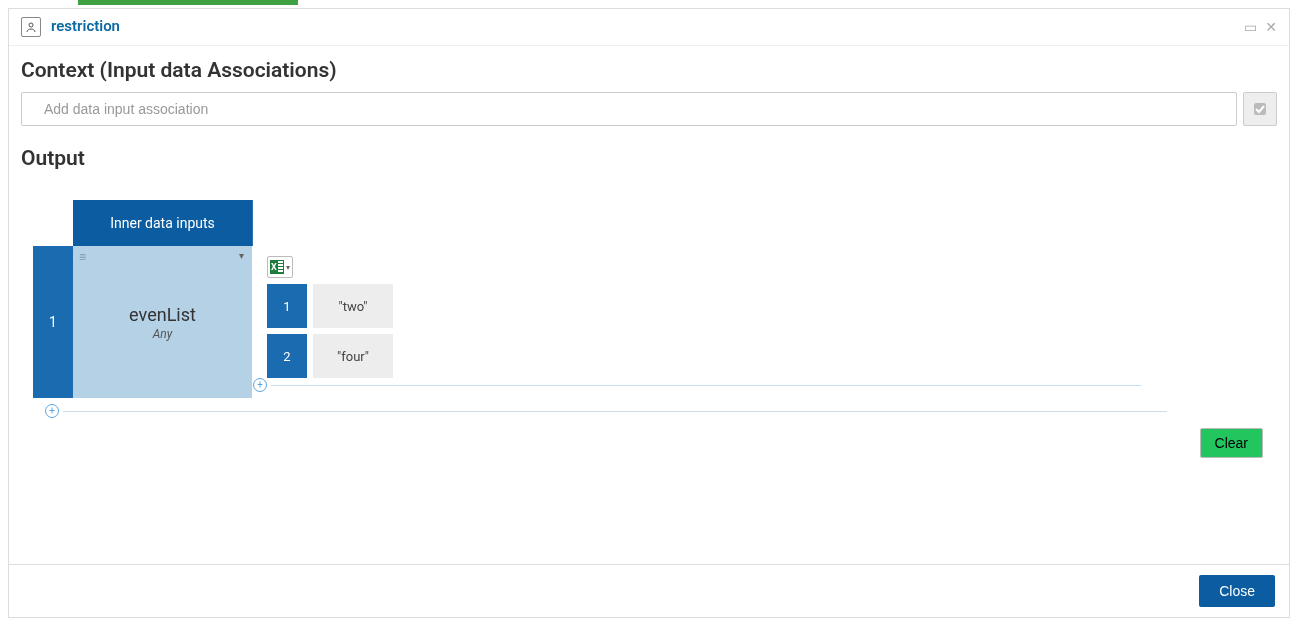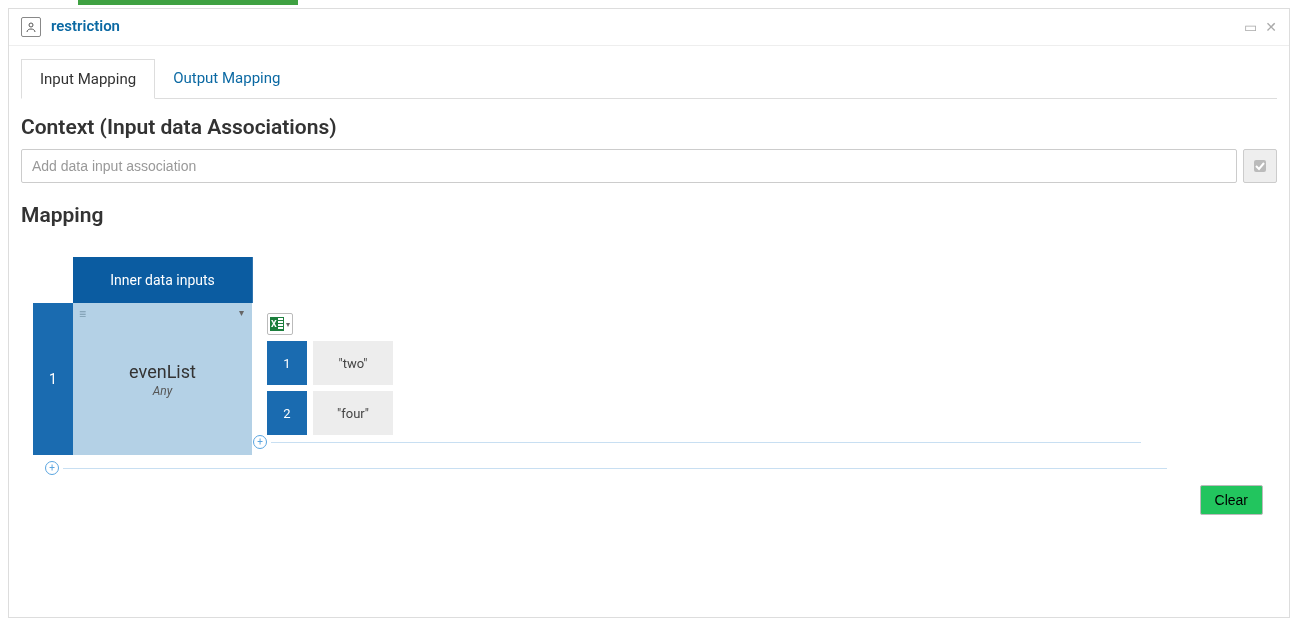--- a/index.html
+++ b/index.html
@@ -95,21 +95,21 @@
     margin-bottom: 10px;
     color: #333;
   }
   .input-row {
     display: flex;
     gap: 6px;
     margin-bottom: 20px;
   }
   .input-row input {
     flex: 1;
-    padding: 8px 10px;
+    padding: 8px 22px;
     border: 1px solid #ccc;
     border-radius: 2px;
     font-size: 14px;
     color: #333;
   }
   .input-row input::placeholder { color: #999; }
   .confirm-box {
     width: 34px;
     height: 34px;
     border: 1px solid #ccc;
@@ -329,38 +329,34 @@
     <div class="dialog-title">restriction</div>
     <div class="dialog-controls">
       <span>▭</span>
       <span>✕</span>
     </div>
   </div>
 
 
   <div class="content">
 
-    <div class="tabs">
-      <div class="tab active">Input Mapping</div>
-      <div class="tab">Output Mapping</div>
-    </div>
 
     <div class="subheading">Context (Input data Associations)</div>
 
     <div class="input-row">
       <input type="text" placeholder="Add data input association" style="">
       <div class="confirm-box">
         <svg width="14" height="14" viewBox="0 0 14 14">
             <rect x="1" y="1" width="12" height="12" rx="2" fill="#bbb"></rect>
             <path d="M3 7l3 3 5-6" stroke="#fff" stroke-width="2" fill="none"></path>
           </svg>
       </div>
     </div>
 
-    <div class="subheading">Mapping</div>
+    <div class="subheading">Output</div>
 
     <div class="mapping-section">
       <div class="mapping-table">
         <div class="row-number-col">
           <div class="hdr-spacer"></div>
           <div class="row-num">1</div>
         </div>
         <div class="table-main">
           <div class="table-header-row">
             <div class="th inner">Inner data inputs</div>
@@ -403,14 +399,17 @@
         <div class="add-line"></div>
       </div>
     </div>
 
     <div class="footer">
       <button class="btn-clear">Clear</button>
     </div>
 
   </div>
 
+  <div class="dialog-footer">
+    <button class="btn-close">Close</button>
+  </div>
 
 </div>
 
 </body></html>

